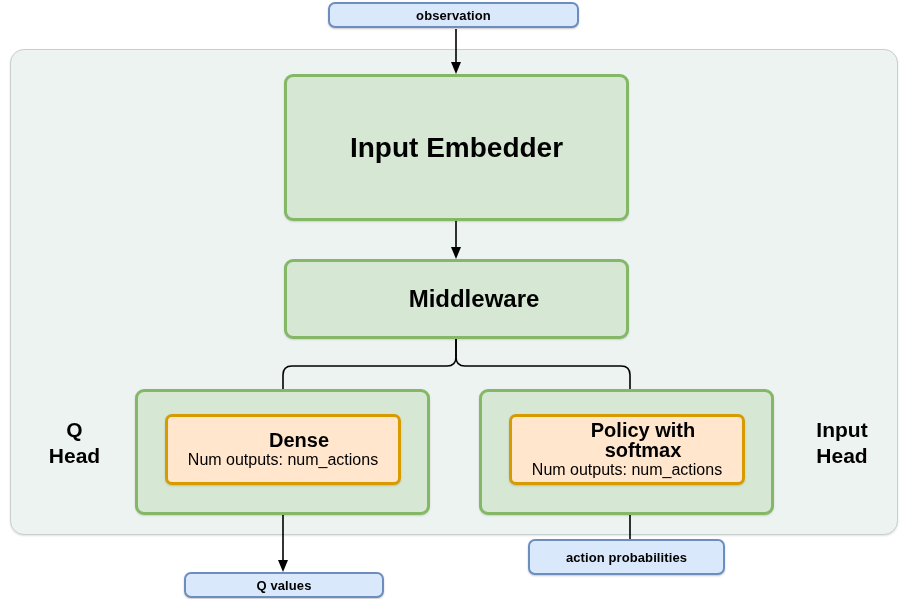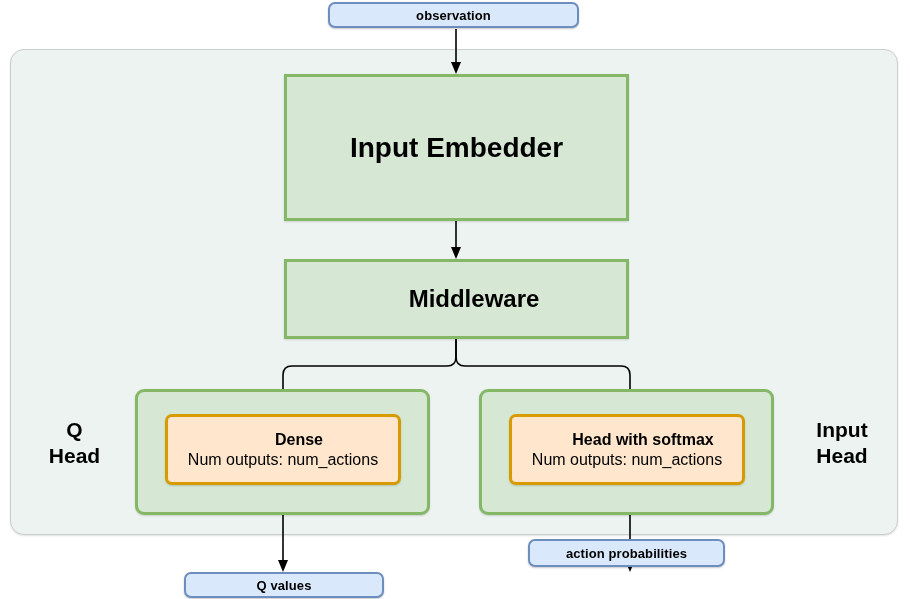--- a/index.html
+++ b/index.html
@@ -46,27 +46,27 @@
     border: 2px solid #6c8ebf;
     border-radius: 7px;
     box-shadow: 0 1px 2px rgba(0,0,0,0.22);
     font-size: 13px;
     font-weight: bold;
     color: #000000;
     letter-spacing: .1px;
   }
   #observation-box { left: 328px; top: 2px;   width: 251px; height: 26px; }
   #q-values-box    { left: 184px; top: 572px; width: 200px; height: 26px; }
-  #action-prob-box { left: 528px; top: 539px; width: 197px; height: 28px; }
+  #action-prob-box { left: 528px; top: 539px; width: 197px; height: 36px; }
 
   
   .module-box {
     background: #d6e8d4;
     border: 3px solid #84b866;
-    border-radius: 0;
+    border-radius: 9px;
     box-shadow: 0 1px 2px rgba(0,0,0,0.14);
     color: #000000;
   }
   #input-embedder-box {
     left: 284px; top: 74px; width: 345px; height: 147px;
     font-size: 28px; font-weight: bold;
   }
   #middleware-box {
     left: 284px; top: 259px; width: 345px; height: 80px;
     font-size: 24px; font-weight: bold; padding-left: 35px;
@@ -87,21 +87,21 @@
     background: #ffe6cc;
     border: 3px solid #d79b00;
     border-radius: 7px;
     box-shadow: 0 1px 2px rgba(0,0,0,0.16);
     color: #000000;
     padding: 0 6px;
   }
   #q-dense-box      { left: 165px; top: 414px; width: 236px; height: 71px; }
   #policy-dense-box { left: 509px; top: 414px; width: 236px; height: 71px; }
   .dense-title {
-    font-size: 16px;
+    font-size: 20px;
     font-weight: bold;
     line-height: 20px;
     padding-left: 32px;
   }
   .dense-sub {
     font-size: 16px;
     font-weight: normal;
     line-height: 20px;
   }
 
@@ -186,21 +186,21 @@
     <span class="dense-title">Dense</span>
     <span class="dense-sub">Num outputs: num_actions</span>
   </div>
   <div class="head-label" id="q-head-label">
     <div>Q</div>
     <div>Head</div>
   </div>
 
   <div class="node head-group" id="policy-head-group"></div>
   <div class="node dense-box" id="policy-dense-box">
-    <span class="dense-title">Head with softmax</span>
+    <span class="dense-title">Policy with softmax</span>
     <span class="dense-sub">Num outputs: num_actions</span>
   </div>
   <div class="head-label" id="policy-head-label">
     <div>Input</div>
     <div>Head</div>
   </div>
 
   <div class="node io-box" id="q-values-box">
     <span>Q values</span>
   </div>

